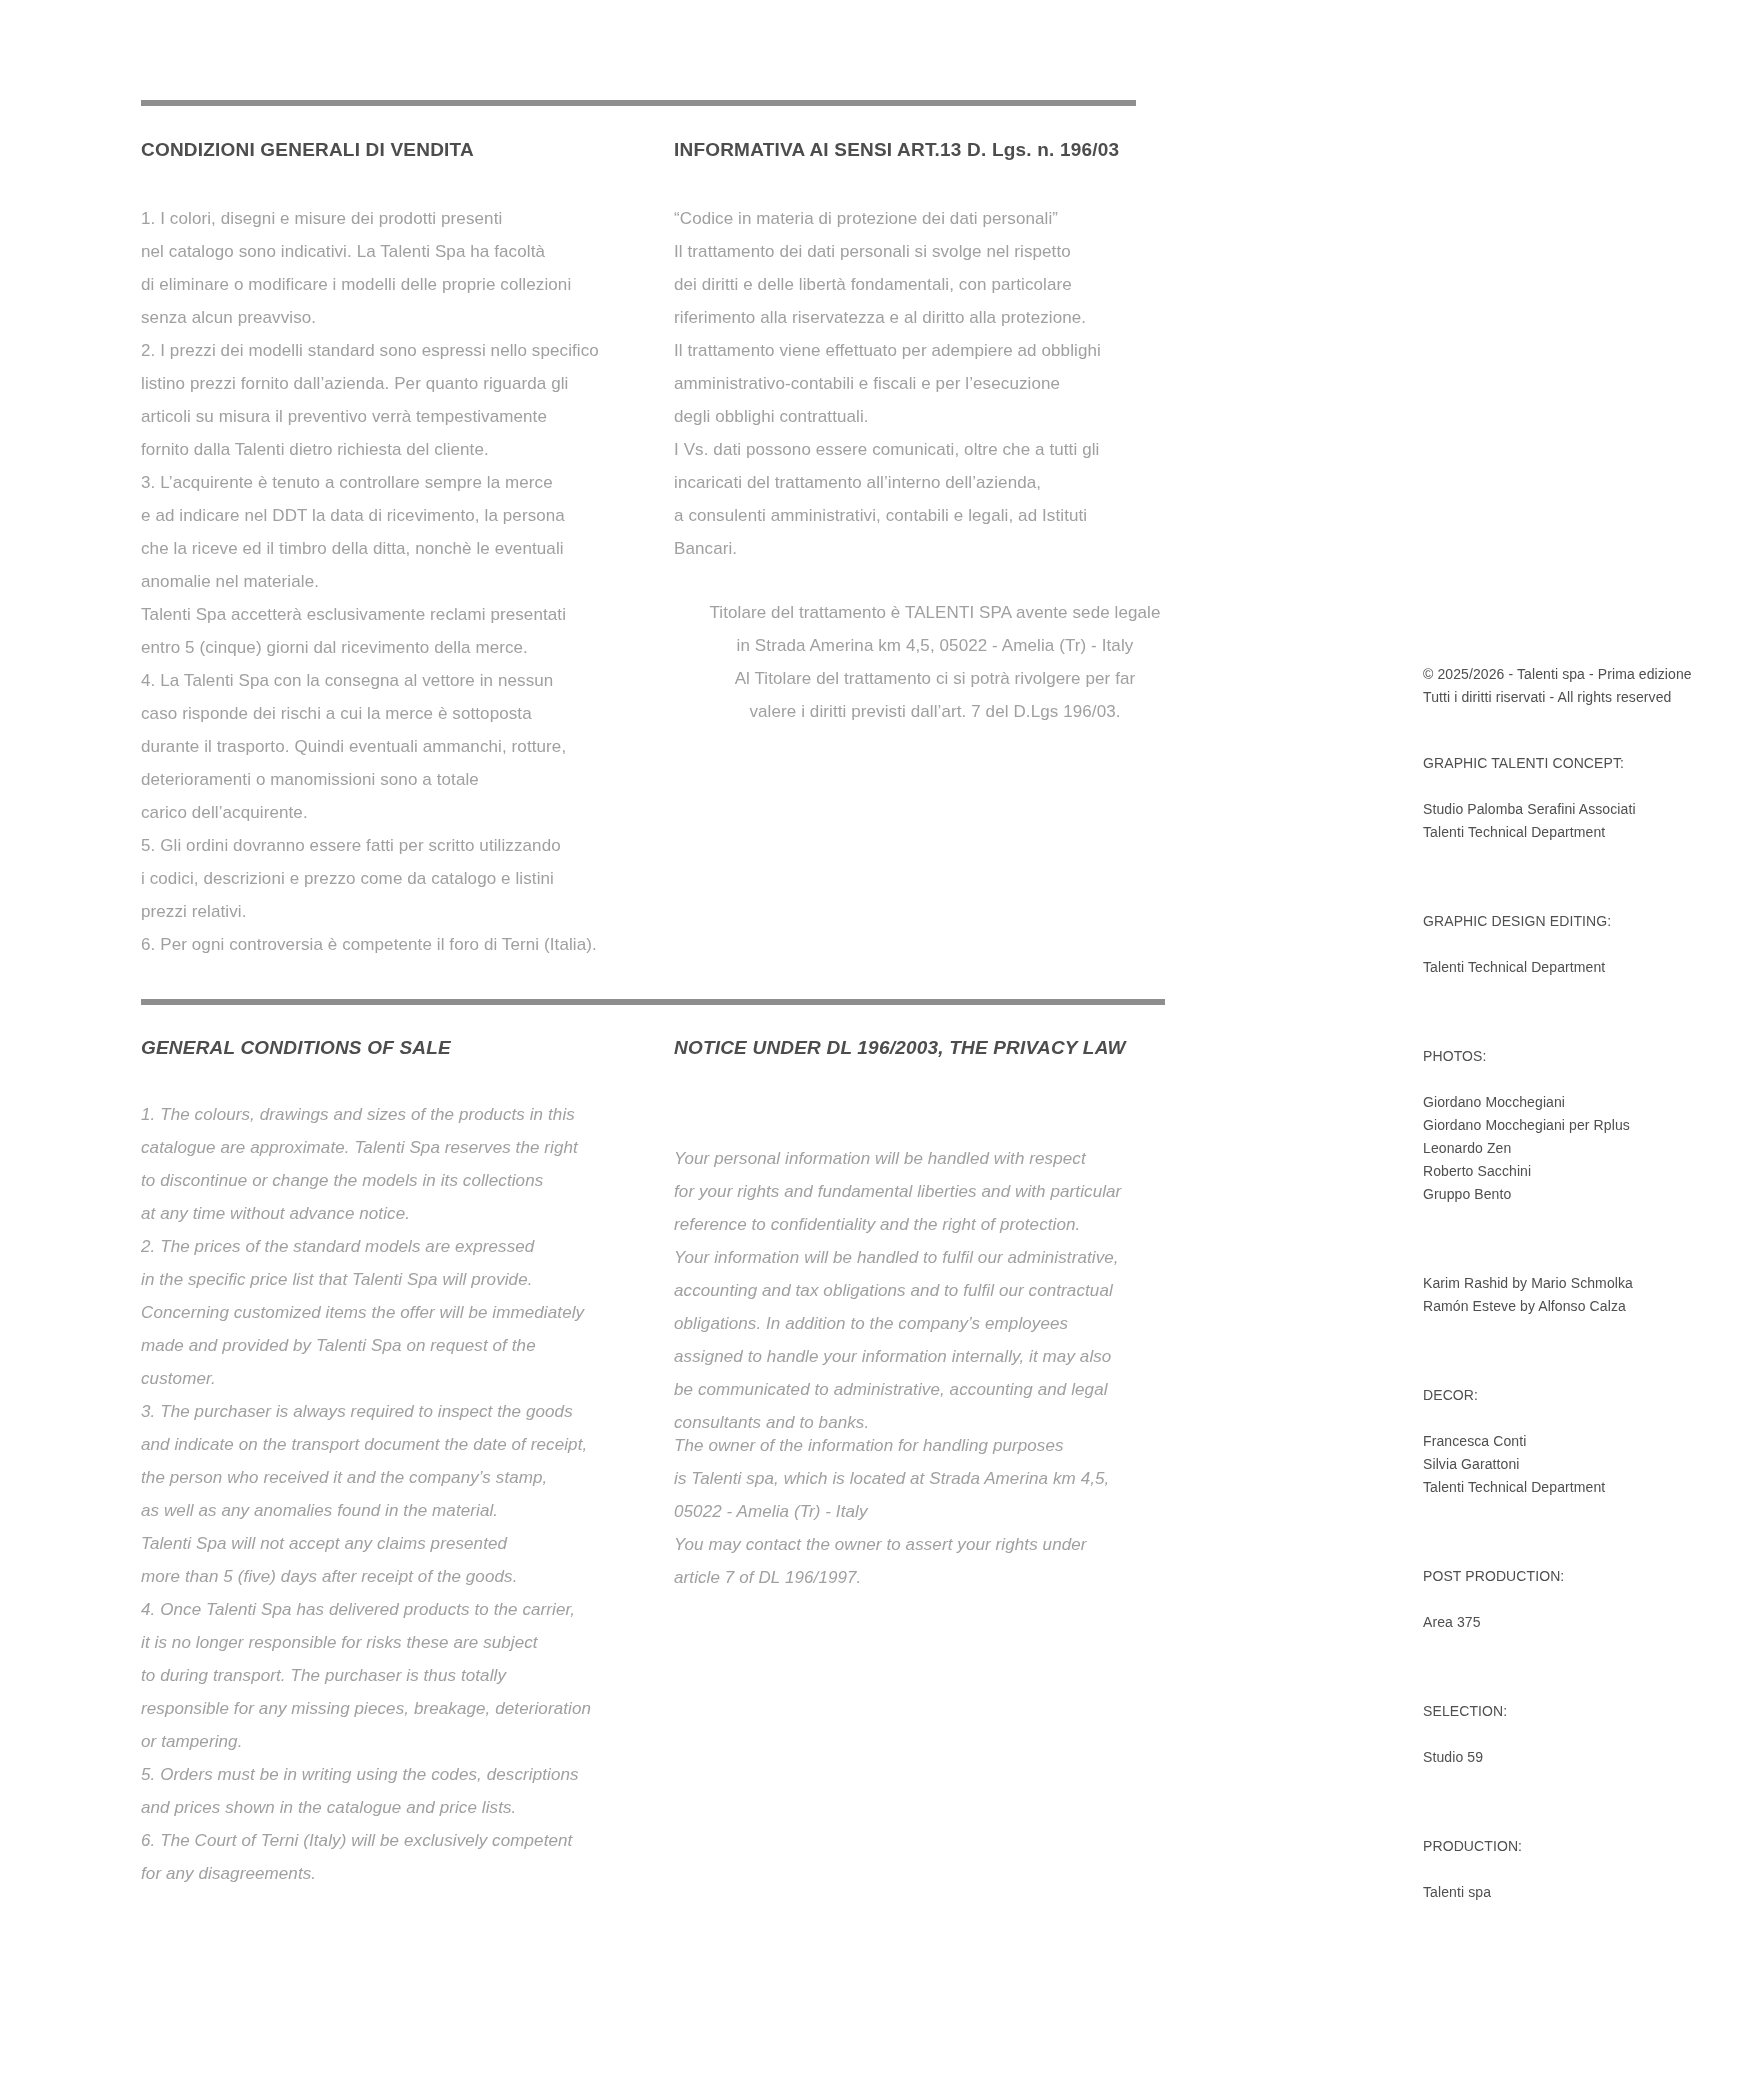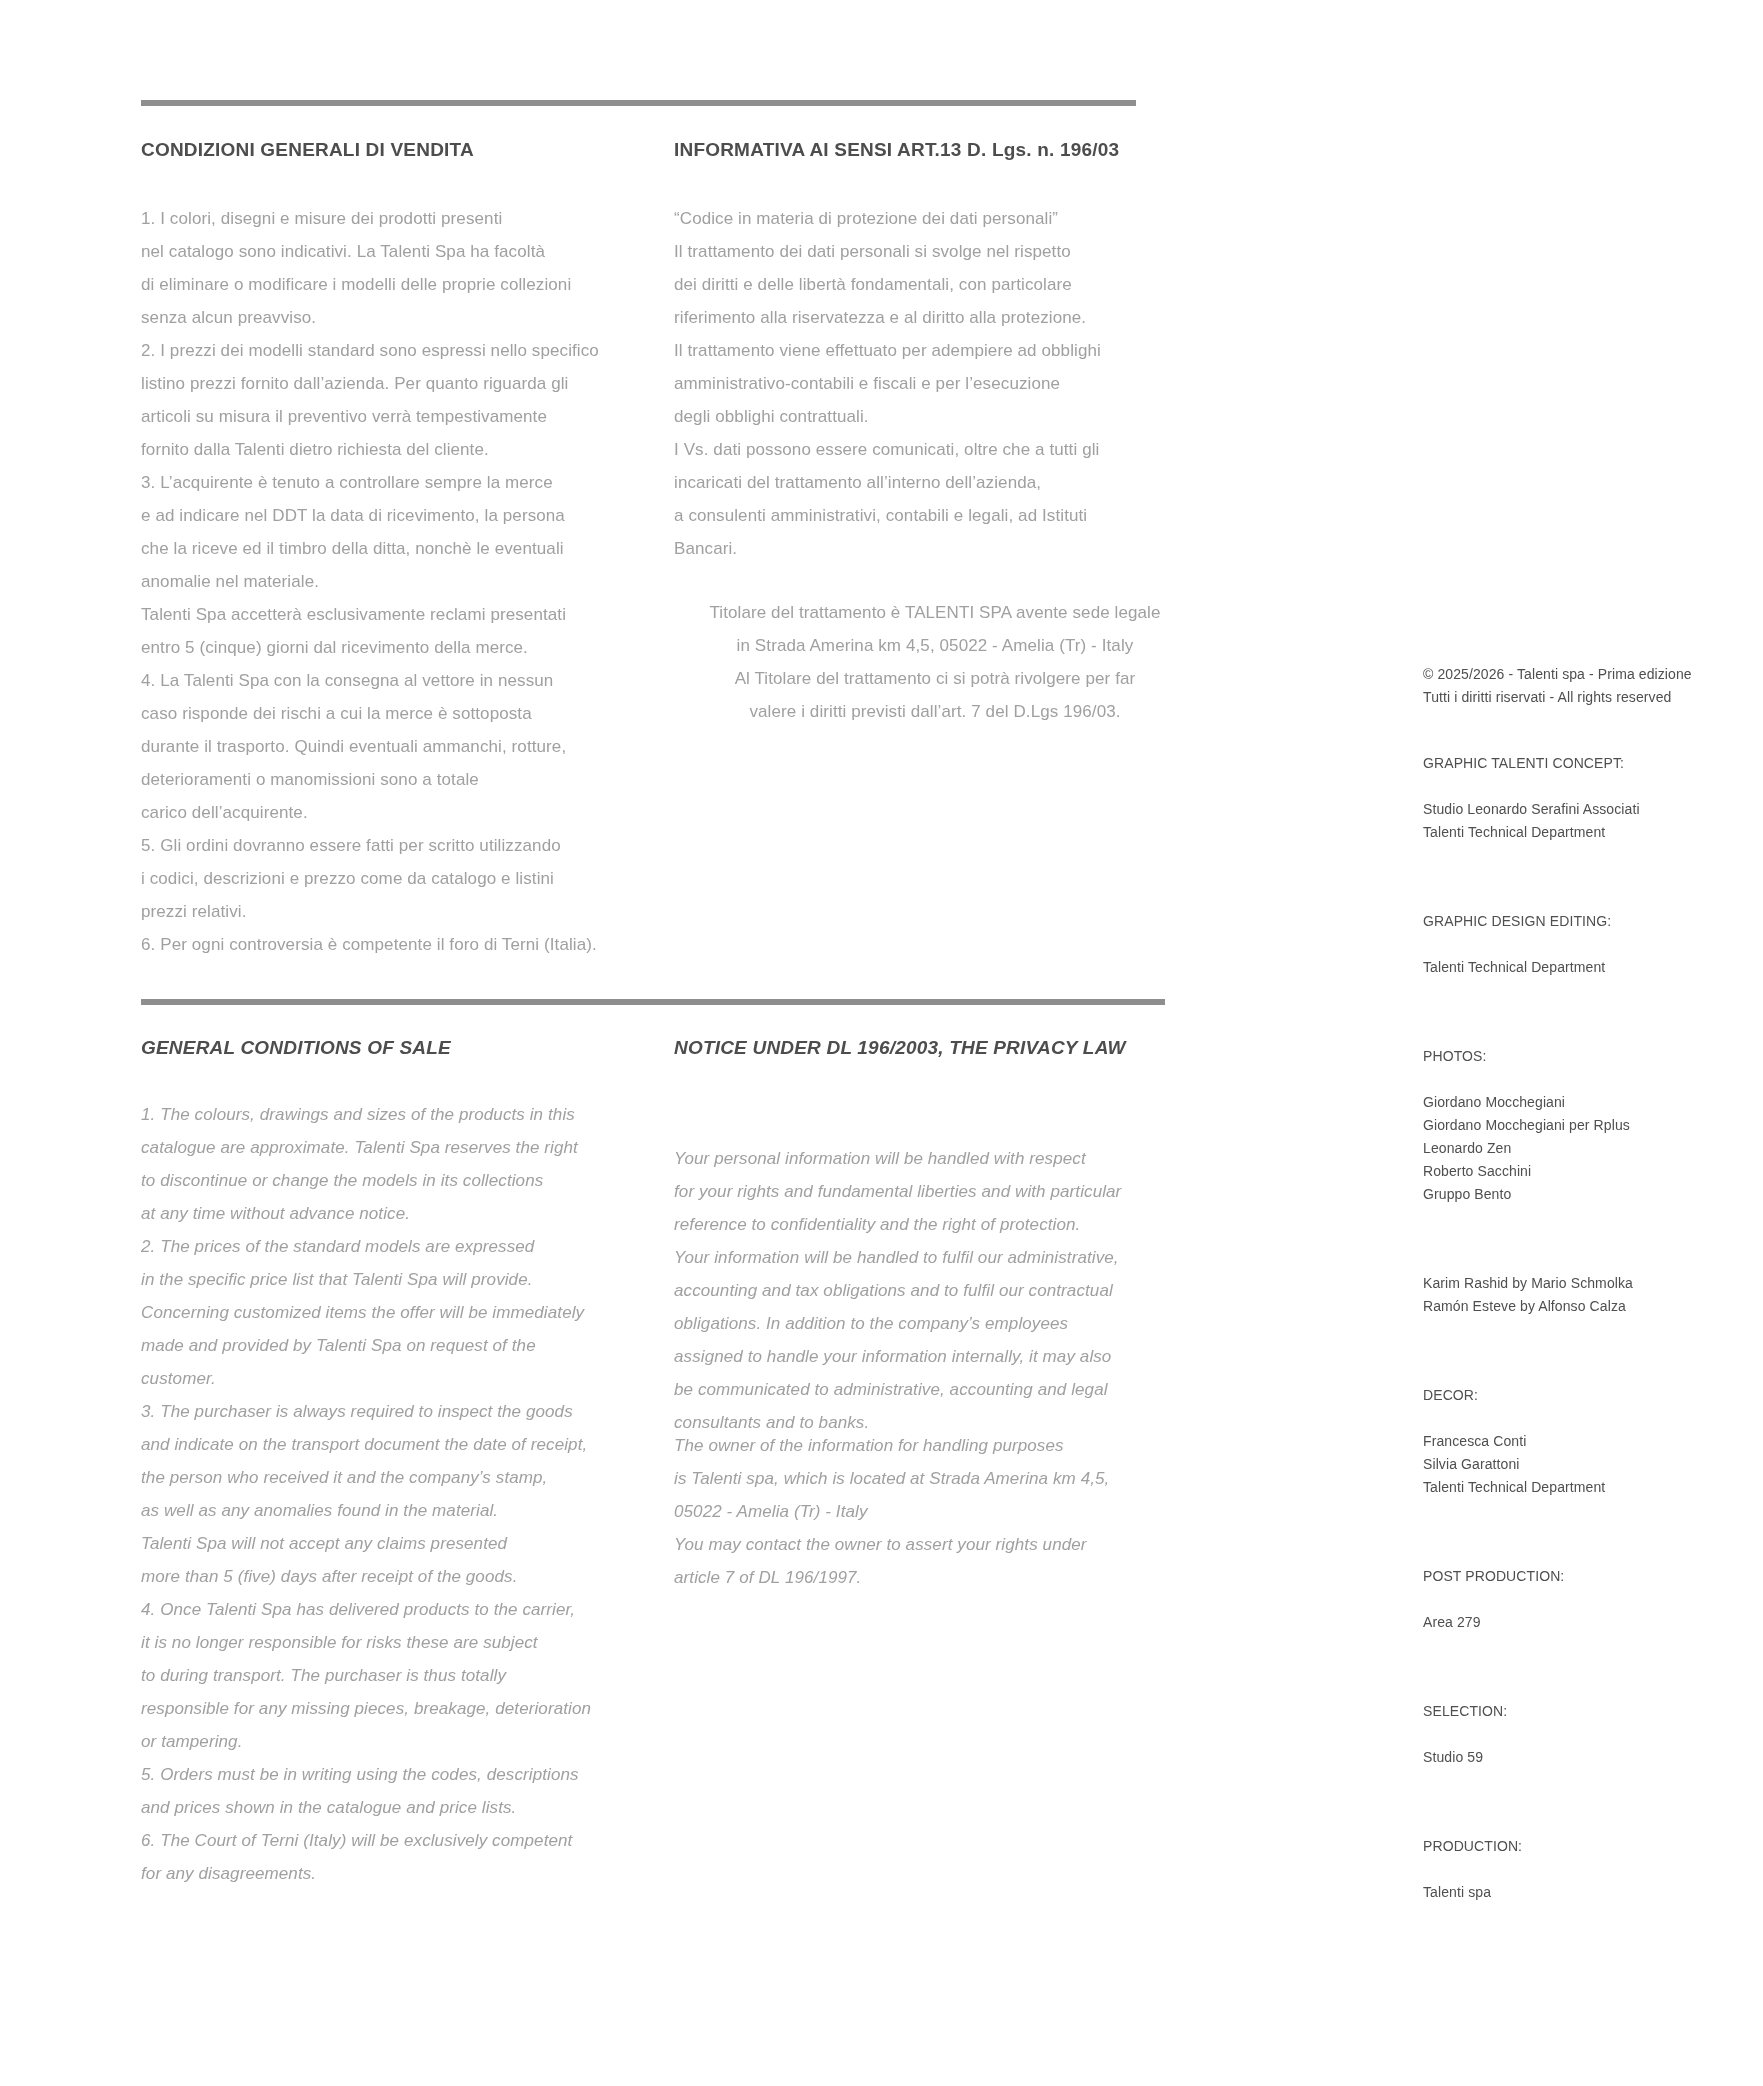--- a/index.html
+++ b/index.html
@@ -175,21 +175,21 @@
 You may contact the owner to assert your rights under
 article 7 of DL 196/1997.</div>
 
   <div class="credits">
 
     <div class="credit-block">© 2025/2026 - Talenti spa  - Prima edizione
 Tutti i diritti riservati - All rights reserved</div>
 
     <div class="credit-block">
       <div class="credit-label">GRAPHIC TALENTI CONCEPT:</div>
-      <div class="credit-lines">Studio Leonardo Serafini Associati
+      <div class="credit-lines">Studio Palomba Serafini Associati
 Talenti Technical Department</div>
     </div>
 
     <div class="credit-block">
       <div class="credit-label">GRAPHIC DESIGN EDITING:</div>
       <div class="credit-lines">Talenti Technical Department</div>
     </div>
 
     <div class="credit-block">
       <div class="credit-label">PHOTOS:</div>
@@ -207,21 +207,21 @@
 
     <div class="credit-block">
       <div class="credit-label">DECOR:</div>
       <div class="credit-lines">Francesca Conti
 Silvia Garattoni
 Talenti Technical Department</div>
     </div>
 
     <div class="credit-block">
       <div class="credit-label">POST PRODUCTION:</div>
-      <div class="credit-lines">Area 279</div>
+      <div class="credit-lines">Area 375</div>
     </div>
 
     <div class="credit-block">
       <div class="credit-label">SELECTION:</div>
       <div class="credit-lines">Studio 59</div>
     </div>
 
     <div class="credit-block">
       <div class="credit-label">PRODUCTION:</div>
       <div class="credit-lines">Talenti spa</div>

